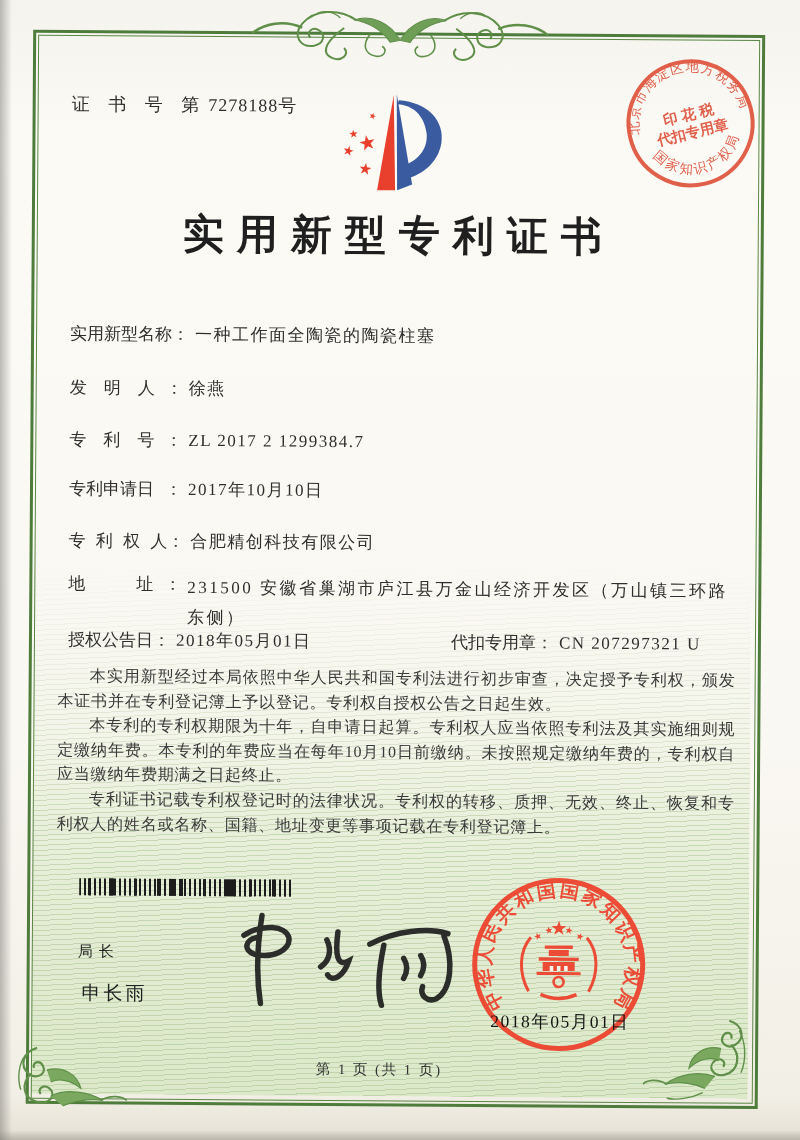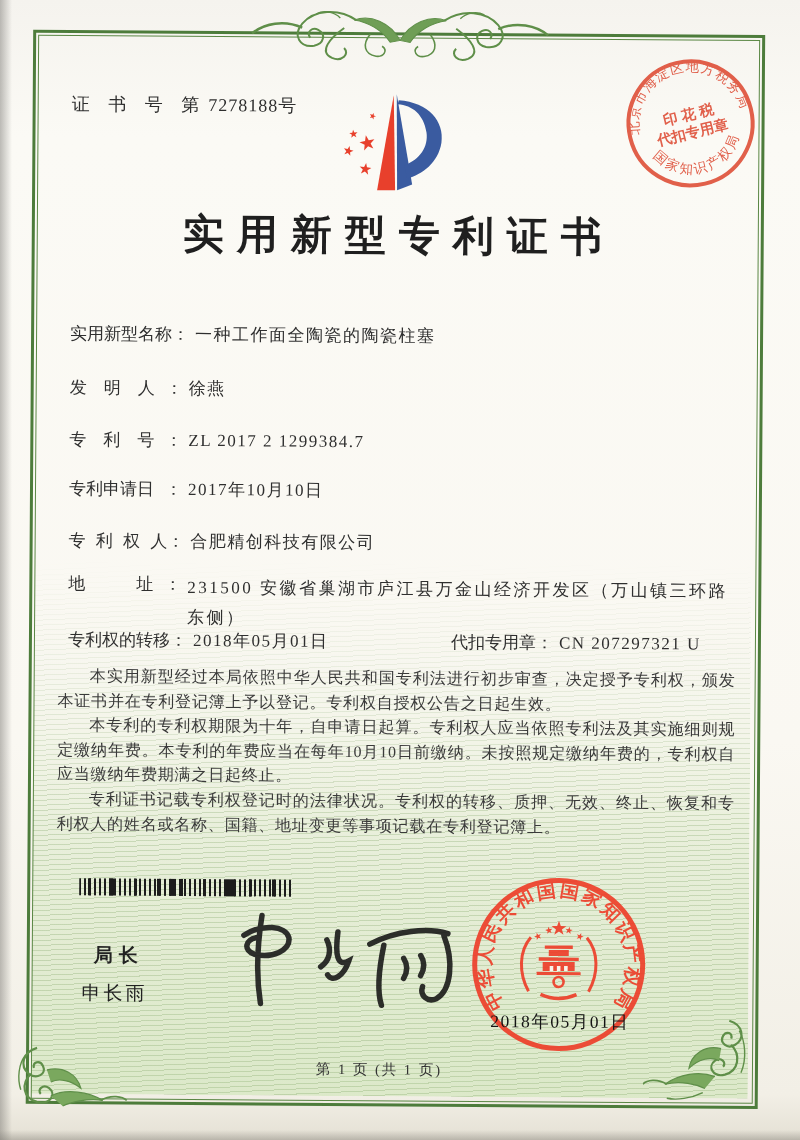--- a/index.html
+++ b/index.html
@@ -57,22 +57,22 @@
   .paras{position:absolute;left:62px;top:664px;width:678px;font-size:16px;
     line-height:24.6px;color:#3a3a3a;text-align:justify;letter-spacing:.8px;}
   .paras p{margin:0;text-indent:2em;}
 
   .barcode{position:absolute;left:85px;top:878px;width:212px;height:17px;
     background:
       repeating-linear-gradient(90deg,#1c1c1c 0 2px,rgba(0,0,0,0) 2px 5px),
       repeating-linear-gradient(90deg,rgba(0,0,0,0) 0 9px,#1c1c1c 9px 12px,rgba(0,0,0,0) 12px 23px),
       repeating-linear-gradient(90deg,rgba(0,0,0,0) 0 30px,#1c1c1c 30px 34px,rgba(0,0,0,0) 34px 61px);}
 
-  .signer-title{position:absolute;left:100px;top:942px;font-size:19px;letter-spacing:6px;color:#222;
-    font-family:"Liberation Sans","DejaVu Sans",sans-serif;font-weight:bold;}
+  .signer-title{position:absolute;left:84px;top:942px;font-size:15px;letter-spacing:6px;color:#222;
+    font-family:"Liberation Sans","DejaVu Sans",sans-serif;}
   .signer-name{position:absolute;left:88px;top:980px;font-size:19px;letter-spacing:3px;color:#222;
     font-family:"Liberation Sans","DejaVu Sans",sans-serif;}
   .signature{position:absolute;left:238px;top:898px;}
 
   .seal{position:absolute;left:470px;top:866px;}
   .seal-date{position:absolute;left:497px;top:1006px;font-size:17.5px;letter-spacing:1.5px;color:#141414;}
 
   .footer{position:absolute;left:33px;top:1058px;width:706px;text-align:center;
     font-size:14.5px;letter-spacing:2px;color:#333;}
 
@@ -171,21 +171,21 @@
     <div class="frow" style="top:477px">
       <span class="flabel">专利申请日</span><span>：</span><span class="fvalue">2017年10月10日</span>
     </div>
     <div class="frow" style="top:529px">
       <span class="flabel">专 利 权 人</span><span>：</span><span class="fvalue">合肥精创科技有限公司</span>
     </div>
     <div class="frow" style="top:572px">
       <span class="flabel">地　　　址</span><span>：</span><span class="fvalue wrap">231500 安徽省巢湖市庐江县万金山经济开发区（万山镇三环路东侧）</span>
     </div>
     <div class="frow" style="top:628px;width:670px">
-      <span>专利权的转移</span><span>：</span><span class="fvalue">2018年05月01日</span>
+      <span>授权公告日</span><span>：</span><span class="fvalue">2018年05月01日</span>
       <span class="grant-right">
         <span>代扣专用章</span><span>：</span><span class="fvalue">CN 207297321 U</span>
       </span>
     </div>
 
     <div class="paras">
       <p>本实用新型经过本局依照中华人民共和国专利法进行初步审查，决定授予专利权，颁发本证书并在专利登记簿上予以登记。专利权自授权公告之日起生效。</p>
       <p>本专利的专利权期限为十年，自申请日起算。专利权人应当依照专利法及其实施细则规定缴纳年费。本专利的年费应当在每年10月10日前缴纳。未按照规定缴纳年费的，专利权自应当缴纳年费期满之日起终止。</p>
       <p>专利证书记载专利权登记时的法律状况。专利权的转移、质押、无效、终止、恢复和专利权人的姓名或名称、国籍、地址变更等事项记载在专利登记簿上。</p>
     </div>

